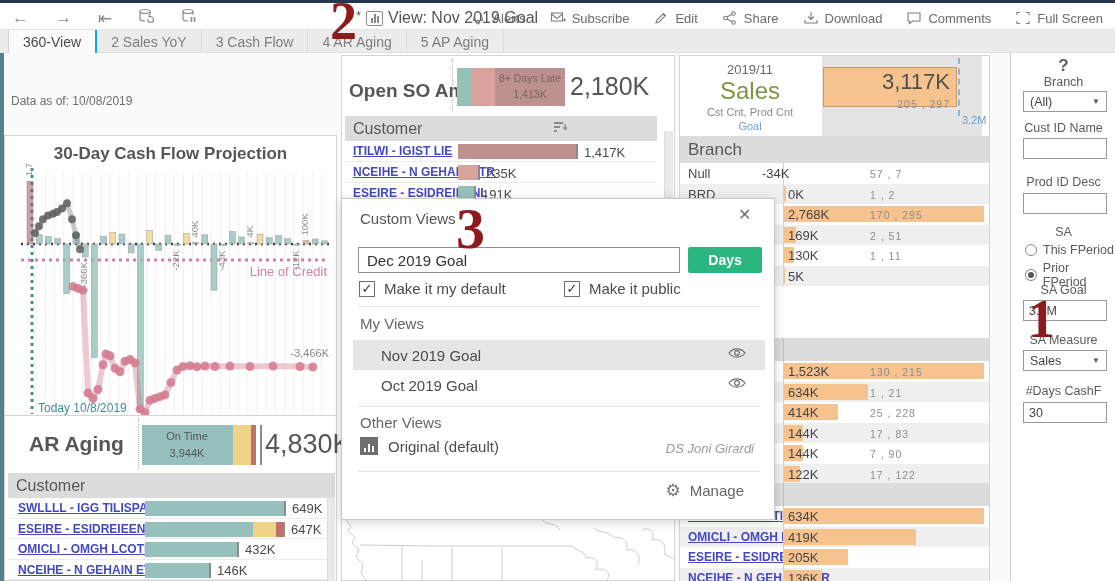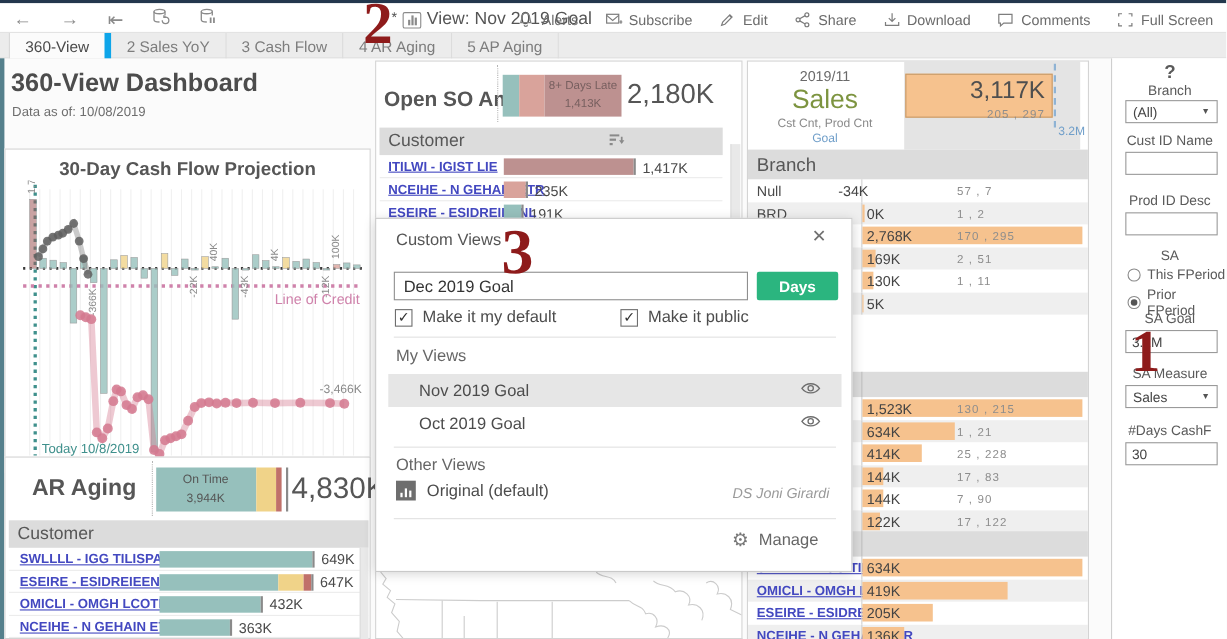--- a/index.html
+++ b/index.html
@@ -15,21 +15,21 @@
   .tbtn { display:inline-flex; align-items:center; gap:6px; color:#6b6b6b; font-size:13px; cursor:pointer; }
   .navglyph { font-size:17px; color:#8a8a8a; }
   #navicons { left:12px; top:5px; display:flex; gap:26px; align-items:center; height:20px; }
   #viewcluster { left:356px; top:6px; display:flex; align-items:center; gap:5px; }
   #viewstar { color:#555; font-size:13px; position:relative; top:-3px; }
   .chart-mini { width:17px; height:15px; border:1px solid #8a8a8a; border-radius:2px; display:flex; align-items:flex-end; justify-content:center; gap:1px; padding:2px; }
   .chart-mini i { display:block; width:2px; background:#8a8a8a; }
   #actions { right:12px; top:5px; display:flex; gap:24px; align-items:center; height:20px; }
   #tabbar { left:0; top:30px; width:1115px; height:23px; background:#ececec; display:flex; padding-left:8px; border-bottom:1px solid #e0e0e0;}
   .tab { height:23px; padding:0 14px; display:flex; align-items:center; font-size:14px; color:#7d7d7d; border-right:1px solid #dcdcdc; cursor:pointer; }
-  .tab.active { background:#fbfbfb; color:#4a4a4a; border-right:6px solid #0ea5e9; border-left:1px solid #d5d5d5; }
+  .tab.active { background:#fbfbfb; color:#4a4a4a; border-right:2px solid #0ea5e9; border-left:1px solid #d5d5d5; }
   
   #leftaccent { left:0; top:53px; width:4px; height:528px; background:#55808c; }
   
   #pagetitle { left:10px; top:62px; font-size:23px; font-weight:700; color:#4c4c4c; }
   #dataasof { left:11px; top:94px; font-size:12px; color:#6e6e6e; }
   .panel { position:absolute; background:#fff; border:1px solid #d4d4d4; }
   .ptitle { font-size:17px; font-weight:700; color:#565656; text-align:center; }
   .ghead { position:absolute; background:#dcdcdc; color:#575757; font-size:16px; display:flex; align-items:center; padding-left:8px; }
   .link { color:#4348c0; font-weight:700; text-decoration:underline; font-size:12px; white-space:nowrap; cursor:pointer; }
   .rowval { font-size:13px; color:#4a4a4a; }
@@ -163,21 +163,20 @@
   <div class="abs" id="tabbar">
       <div class="tab active">360-View</div>
       <div class="tab">2 Sales YoY</div>
       <div class="tab">3 Cash Flow</div>
       <div class="tab">4 AR Aging</div>
       <div class="tab">5 AP Aging</div>
     </div>
 
   <div class="abs" id="leftaccent"></div>
 
-  <div class="abs" id="pagetitle">360-View Dashboard</div>
   <div class="abs" id="dataasof">Data as of: 10/08/2019</div>
 
   <div class="panel" id="cashpanel" style="left:4px; top:115px; width:333px; height:295px;margin-top:20px;">
     <div class="ptitle" style="margin-top:8px;">30-Day Cash Flow Projection</div>
     <svg id="cashsvg" width="331" height="262" viewBox="0 0 331 262">
         <line x1="22" y1="8" x2="22" y2="250" stroke="#f0f0f0" stroke-width="1"></line>
         <line x1="31.2" y1="8" x2="31.2" y2="250" stroke="#f0f0f0" stroke-width="1"></line>
         <line x1="40.4" y1="8" x2="40.4" y2="250" stroke="#f0f0f0" stroke-width="1"></line>
         <line x1="49.599999999999994" y1="8" x2="49.599999999999994" y2="250" stroke="#f0f0f0" stroke-width="1"></line>
         <line x1="58.8" y1="8" x2="58.8" y2="250" stroke="#f0f0f0" stroke-width="1"></line>
@@ -347,21 +346,21 @@
             <i style="position:absolute;left:92px;top:0;height:15px;border-left:2px solid #8a8a8a;"></i>
           </span>
           <span class="rowval" style="position:absolute;left:237px;top:3px;">432K</span>
         </div>
         <div style="position: absolute; left: 0px; top: 61.5px; width: 327px; height: 20.5px; border-bottom: 1px solid rgb(236, 236, 236);">
           <span class="link" style="position:absolute;left:10px;top:3px;">NCEIHE - N GEHAIN ET.</span>
           <span style="position:absolute;left:137px;top:3px;width:160px;height:15px;">
             <i style="position:absolute;left:0px;top:0;width:64px;height:15px;background:#96c0bc;"></i>
             <i style="position:absolute;left:64px;top:0;height:15px;border-left:2px solid #8a8a8a;"></i>
           </span>
-          <span class="rowval" style="position:absolute;left:209px;top:3px;">363K</span>
+          <span class="rowval" style="position:absolute;left:209px;top:3px;">146K</span>
         </div>
         <div style="position: absolute; left: 0px; top: 82px; width: 327px; height: 20.5px; border-bottom: 1px solid rgb(236, 236, 236);">
           <span class="link" style="position:absolute;left:10px;top:3px;"></span>
           <span class="rowval" style="position:absolute;left:194px;top:3px;"></span>
         </div>
       </div>
     <div class="scrollstrip" style="left:322px; top:82px; width:8px; height:84px;"></div>
   </div>
 
   <div class="panel" id="sopanel" style="left:341px; top:55px; width:334px; height:465px;">

